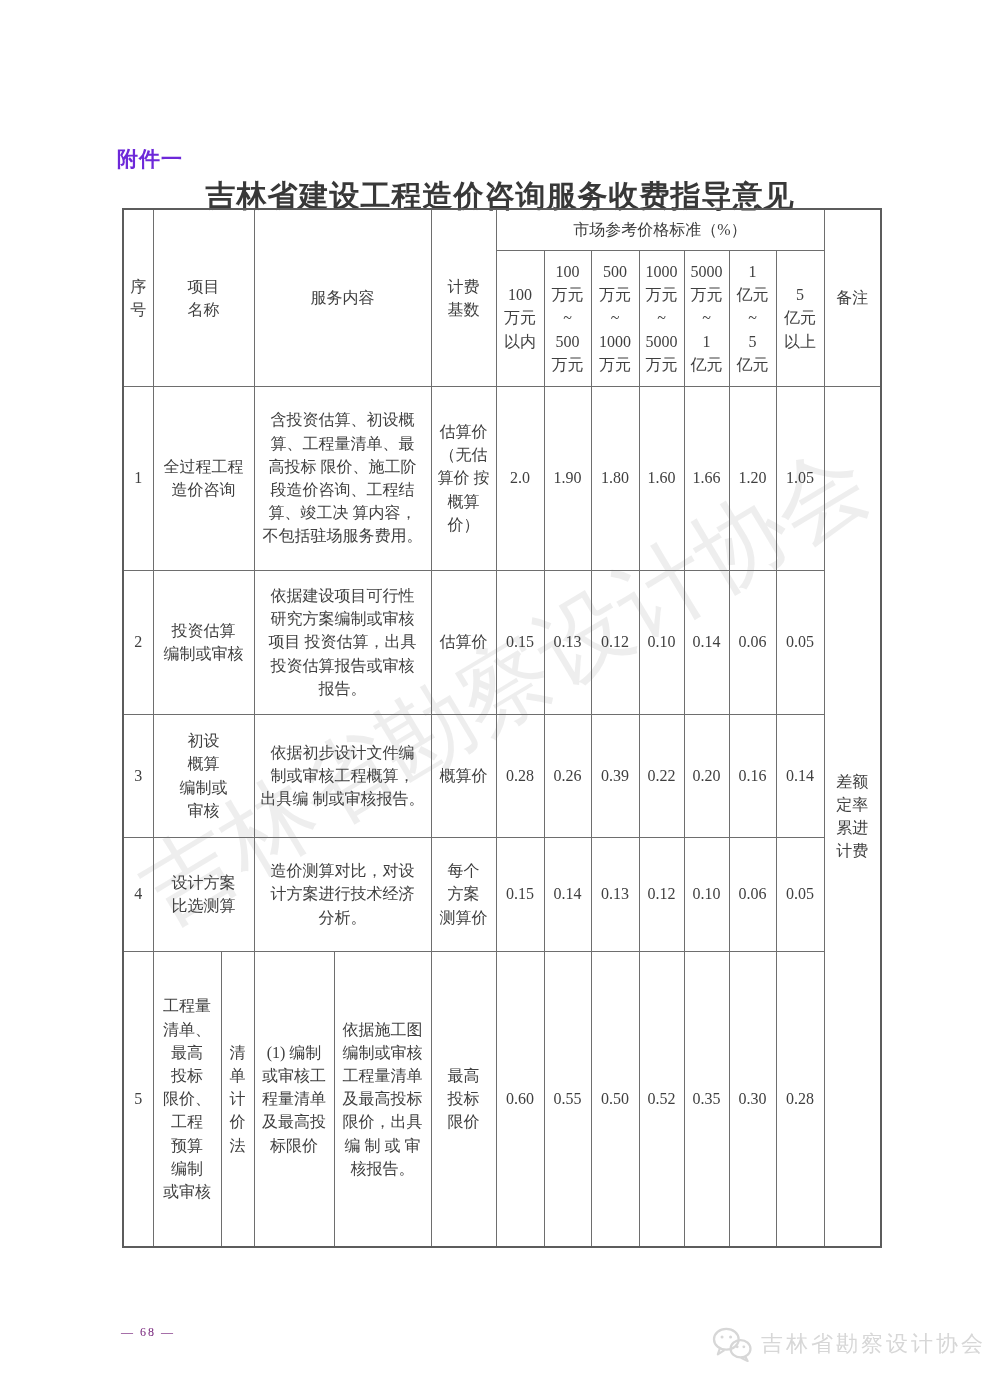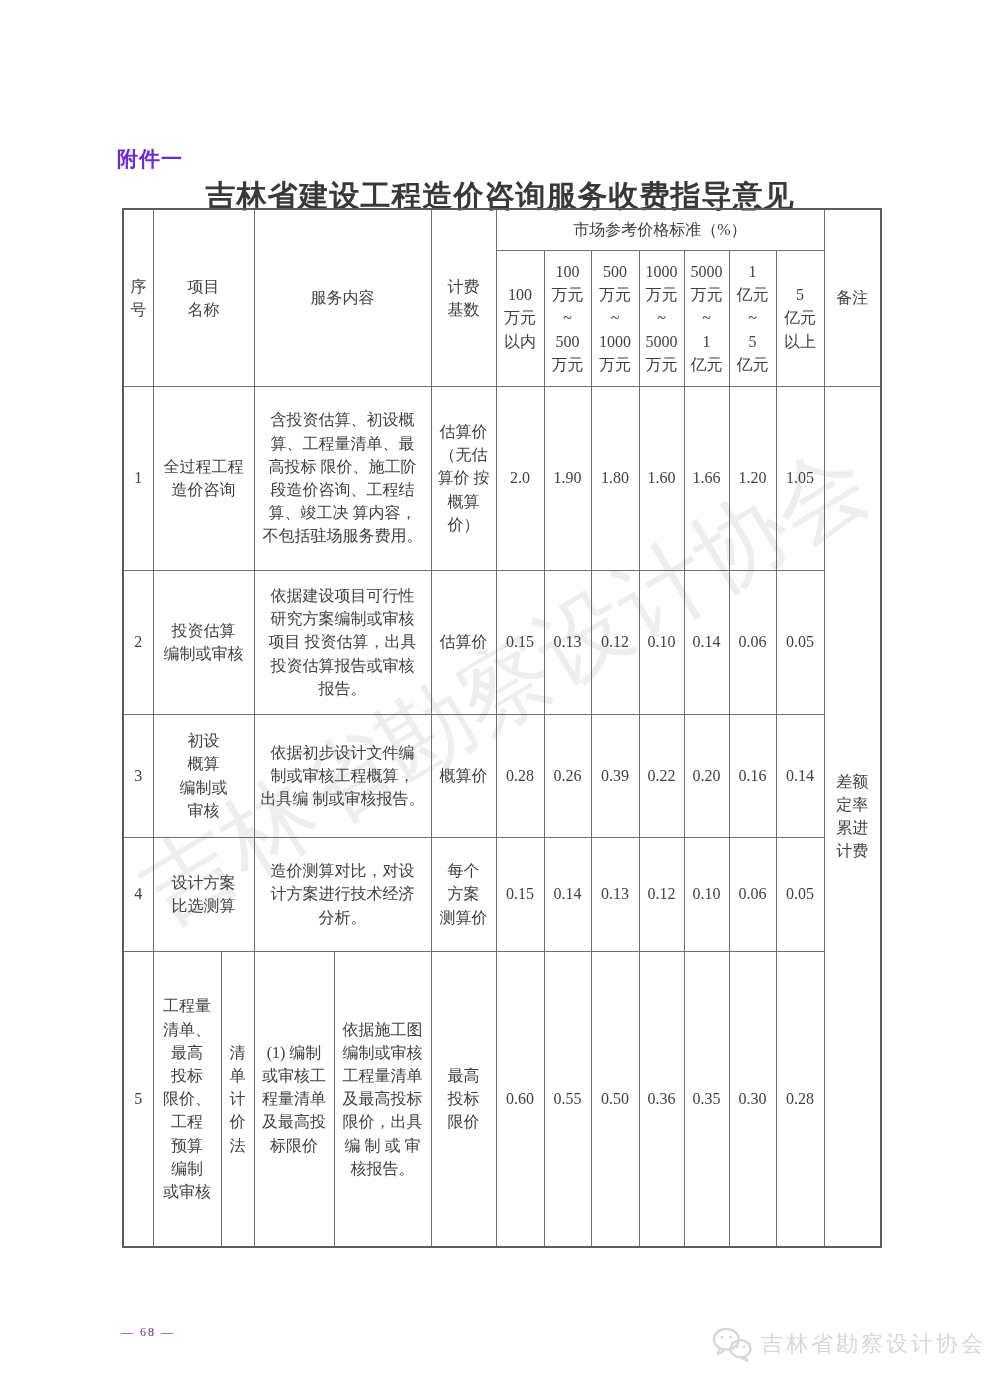--- a/index.html
+++ b/index.html
@@ -316,21 +316,21 @@
 及最高投标
 限价，出具
 编 制 或 审
 核报告。</td>
         <td>最高
 投标
 限价</td>
         <td class="val">0.60</td>
         <td class="val">0.55</td>
         <td class="val">0.50</td>
-        <td class="val">0.36</td>
+        <td class="val">0.52</td>
         <td class="val">0.35</td>
         <td class="val">0.30</td>
         <td class="val">0.28</td>
       </tr>
     </tbody>
   </table>
 
   <div class="page-number">— 68 —</div>
 
   <div class="footer">

